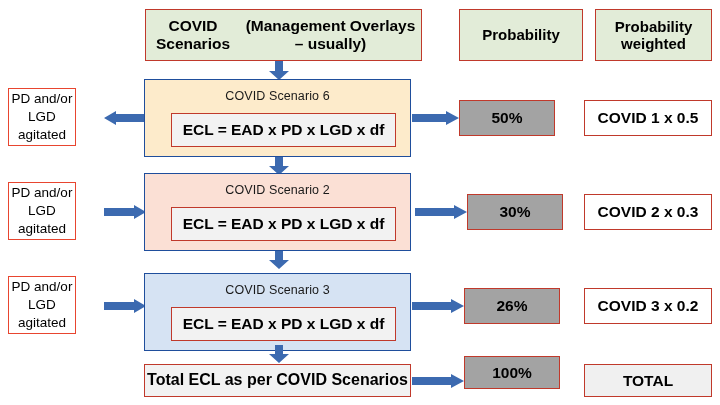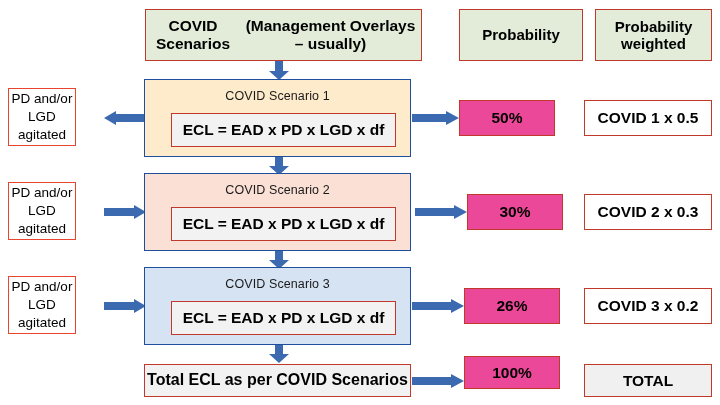--- a/index.html
+++ b/index.html
@@ -42,21 +42,21 @@
 
   
   .scenario {
     border: 1.4px solid #1f4e9c;
     flex-direction: column;
     justify-content: flex-start;
     padding-top: 9px;
   }
   .scn1 { background: #fdebcb; }
   .scn2 { background: #fbe0d5; }
-  .scn3 { background: #d6e3f3; }
+  .scn3 { background: #d6e3f3; margin-top: 6px; }
   .scn-label {
     font-size: 12.5px;
     font-weight: normal;
     color: #1a1a1a;
     letter-spacing: 0.1px;
   }
   .formula {
     position: absolute;
     left: 26px;
     right: 14px;
@@ -77,21 +77,21 @@
   .note {
     background: #ffffff;
     border: 1.3px solid #e8452f;
     font-size: 13.5px;
     flex-direction: column;
     line-height: 1.35;
   }
 
   
   .prob {
-    background: #ec4899;
+    background: #a3a3a3;
     border: 1.4px solid #c0392b;
     font-size: 15.5px;
     font-weight: bold;
   }
   
   .weighted {
     background: #ffffff;
     border: 1.4px solid #c0392b;
     font-size: 15.5px;
     font-weight: bold;
@@ -141,21 +141,21 @@
     <span>agitated</span>
   </div>
 
   <div class="arrow" style="left:104px; top:111px;">
     <svg width="42" height="14" viewBox="0 0 42 14">
       <path d="M42,3 H12 V0 L0,7 L12,14 V11 H42 Z" fill="#3c6ab0"></path>
     </svg>
   </div>
 
   <div class="box scenario scn1" style="left:144px; top:79px; width:267px; height:78px;">
-    <span class="scn-label">COVID Scenario 1</span>
+    <span class="scn-label">COVID Scenario 6</span>
     <div class="formula">
       <span>ECL = EAD x PD x LGD x df</span>
     </div>
   </div>
 
   <div class="arrow" style="left:412px; top:111px;">
     <svg width="47" height="14" viewBox="0 0 47 14">
       <path d="M0,3 H34 V0 L47,7 L34,14 V11 H0 Z" fill="#3c6ab0"></path>
     </svg>
   </div>

